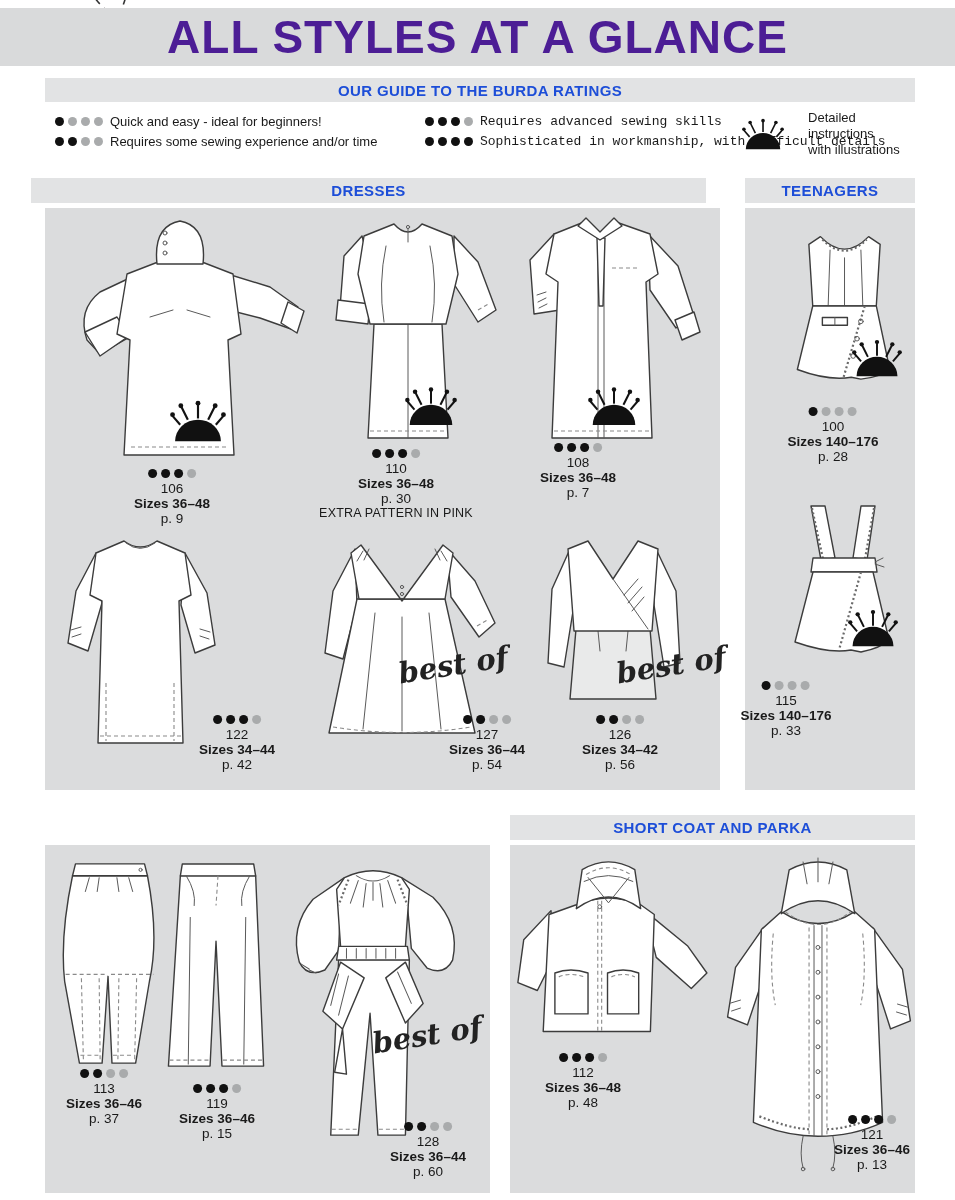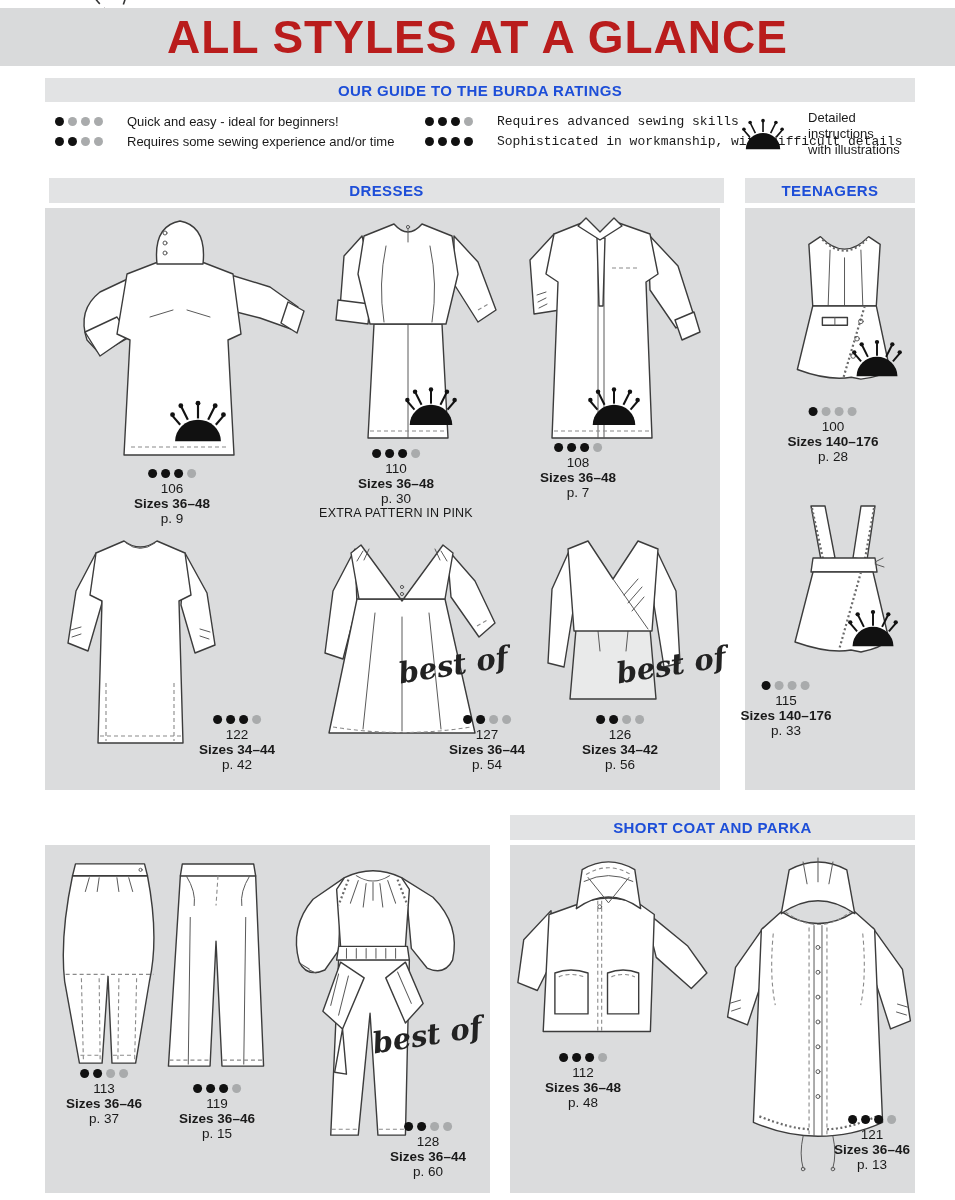--- a/index.html
+++ b/index.html
@@ -1,26 +1,26 @@
 <!DOCTYPE html>
 <html><head>
 <meta charset="utf-8">
 <style>
   html,body{margin:0;padding:0;background:#fff;}
   .page{position:relative;width:955px;height:1200px;background:#fff;overflow:hidden;
         font-family:"Liberation Sans","DejaVu Sans",sans-serif;color:#1a1a1a;}
   .band{position:absolute;background:#d9dadb;}
   .title-band{left:0;top:8px;width:955px;height:58px;display:flex;align-items:center;justify-content:center;}
-  .title-band h1{margin:0;font-size:46px;font-weight:bold;letter-spacing:1px;color:#b91c1c;}
+  .title-band h1{margin:0;font-size:46px;font-weight:bold;letter-spacing:1px;color:#4c1d95;}
   .bar{position:absolute;background:#e2e3e4;display:flex;align-items:center;justify-content:center;
        font-weight:bold;font-size:15px;letter-spacing:.4px;color:#1d4ed8;}
   .guide-bar{left:45px;top:78px;width:870px;height:24px;}
   .panel{position:absolute;background:#dbdcdd;}
   .legend{position:absolute;left:45px;top:110px;width:870px;height:48px;font-size:13px;}
-  .legend-row{display:flex;align-items:center;gap:24px;margin-bottom:5px;white-space:nowrap;}
+  .legend-row{display:flex;align-items:center;gap:7px;margin-bottom:5px;white-space:nowrap;}
   .dots{display:inline-flex;gap:4px;align-items:center;}
   .dot{width:9px;height:9px;border-radius:50%;background:#a9abac;display:inline-block;}
   .dot.on{background:#111;}
   .plabel{position:absolute;text-align:center;transform:translateX(-50%);font-size:13.5px;line-height:15px;white-space:nowrap;}
   .plabel .dots{margin-bottom:2px;}
   .plabel .sizes{font-weight:bold;}
   .plabel .extra{font-size:12.5px;letter-spacing:.2px;}
   .sketch{position:absolute;}
   .sketch path,.sketch line,.sketch ellipse{vector-effect:non-scaling-stroke;}
   .g{stroke:#3c3c3c;stroke-width:1.4;fill:#fff;stroke-linejoin:round;stroke-linecap:round;}
@@ -105,21 +105,21 @@
         <circle cx="42" cy="12" r="1.9" fill="#111"></circle>
         <path d="M4,33 A18,17 0 0 1 40,33 Z" fill="#111"></path>
       </svg>
       <div style="line-height:16px;">
         <div>Detailed instructions</div>
         <div>with illustrations</div>
       </div>
     </div>
   </div>
 
-  <div class="bar" style="left:49px;top:178px;width:675px;height:25px;">DRESSES</div>
+  <div class="bar" style="left:31px;top:178px;width:675px;height:25px;">DRESSES</div>
   <div class="bar" style="left:745px;top:178px;width:170px;height:25px;">TEENAGERS</div>
   <div class="panel" style="left:45px;top:208px;width:675px;height:582px;"></div>
   <div class="panel" style="left:745px;top:208px;width:170px;height:582px;"></div>
   <div class="bar" style="left:510px;top:815px;width:405px;height:25px;">SHORT COAT AND PARKA</div>
   <div class="panel" style="left:45px;top:845px;width:445px;height:348px;"></div>
   <div class="panel" style="left:510px;top:845px;width:405px;height:348px;"></div>
 
   <svg class="sketch" style="left:55px;top:212px;" width="250" height="255" viewBox="0 0 250 255">
     <path class="g" d="M150,55 L215,75 L243,95 L236,117 L205,106 L150,92 Z"></path>
     <path class="g" d="M233,90 L249,99 L242,121 L226,111 Z"></path>

